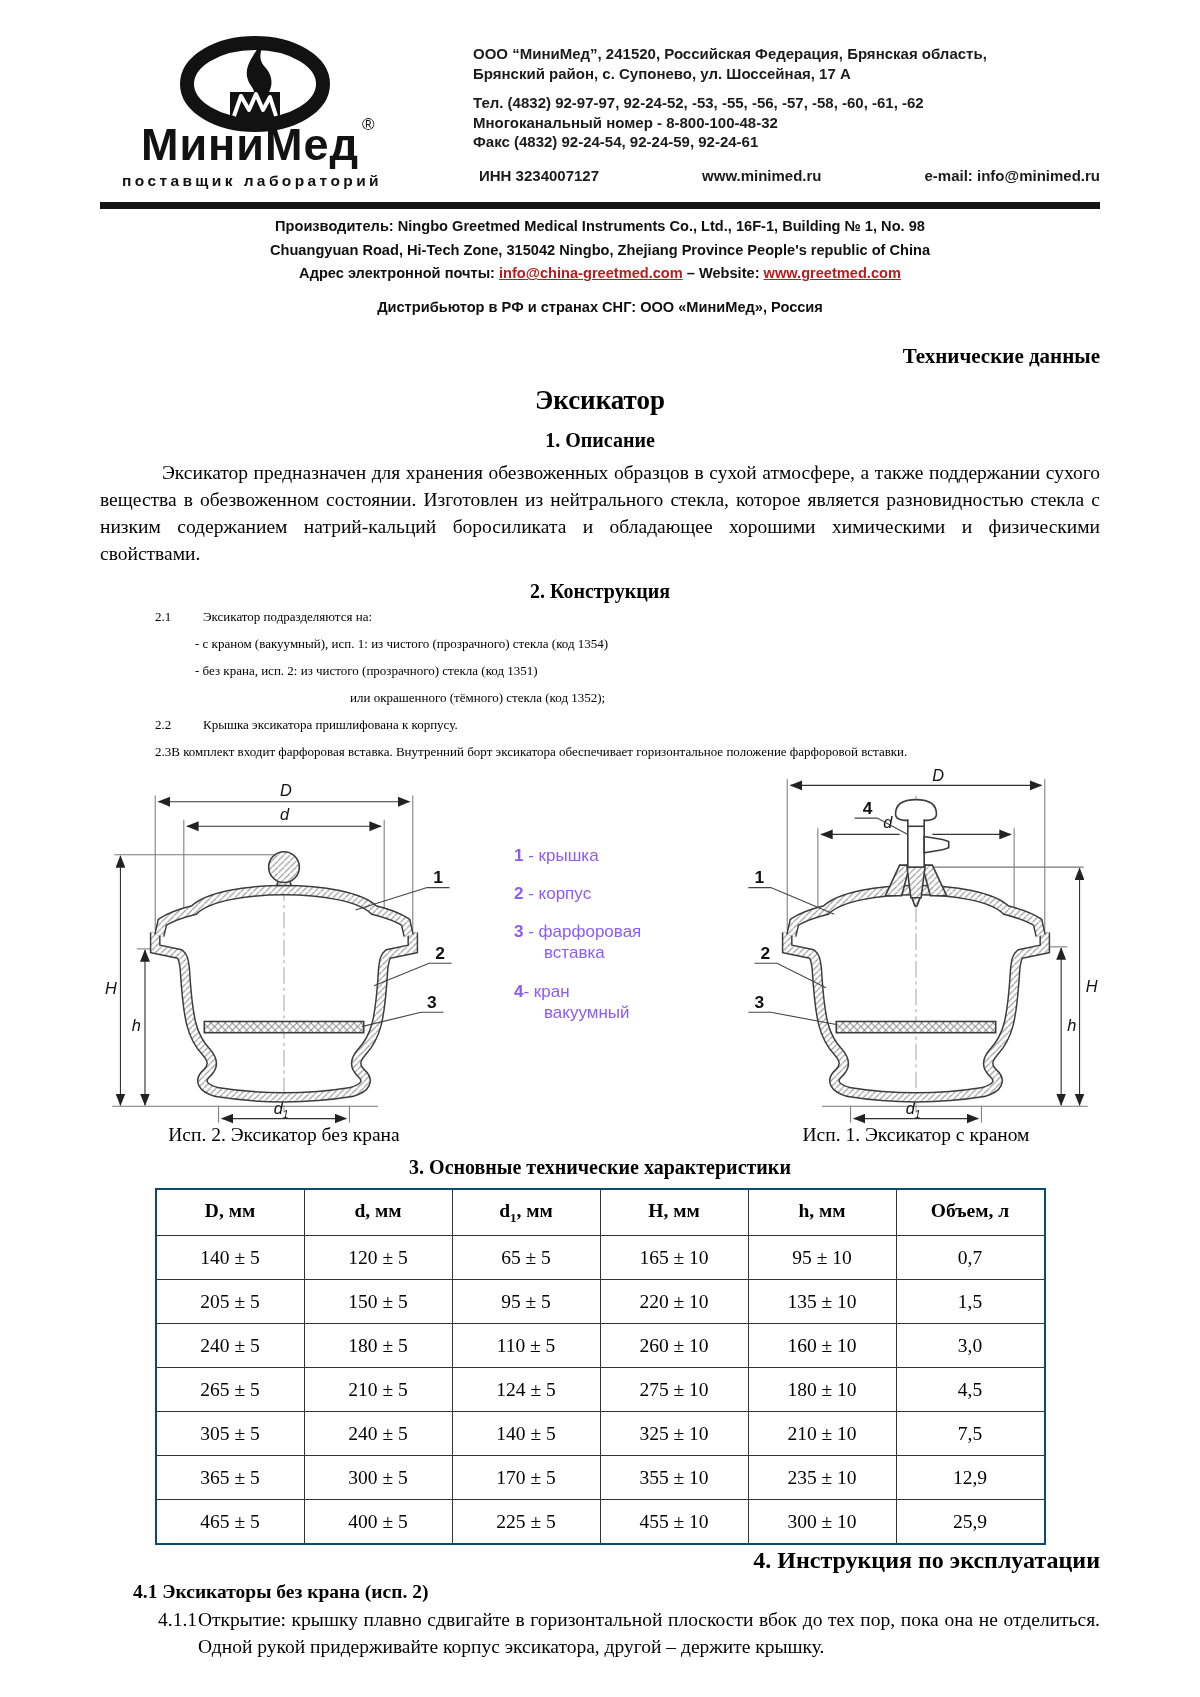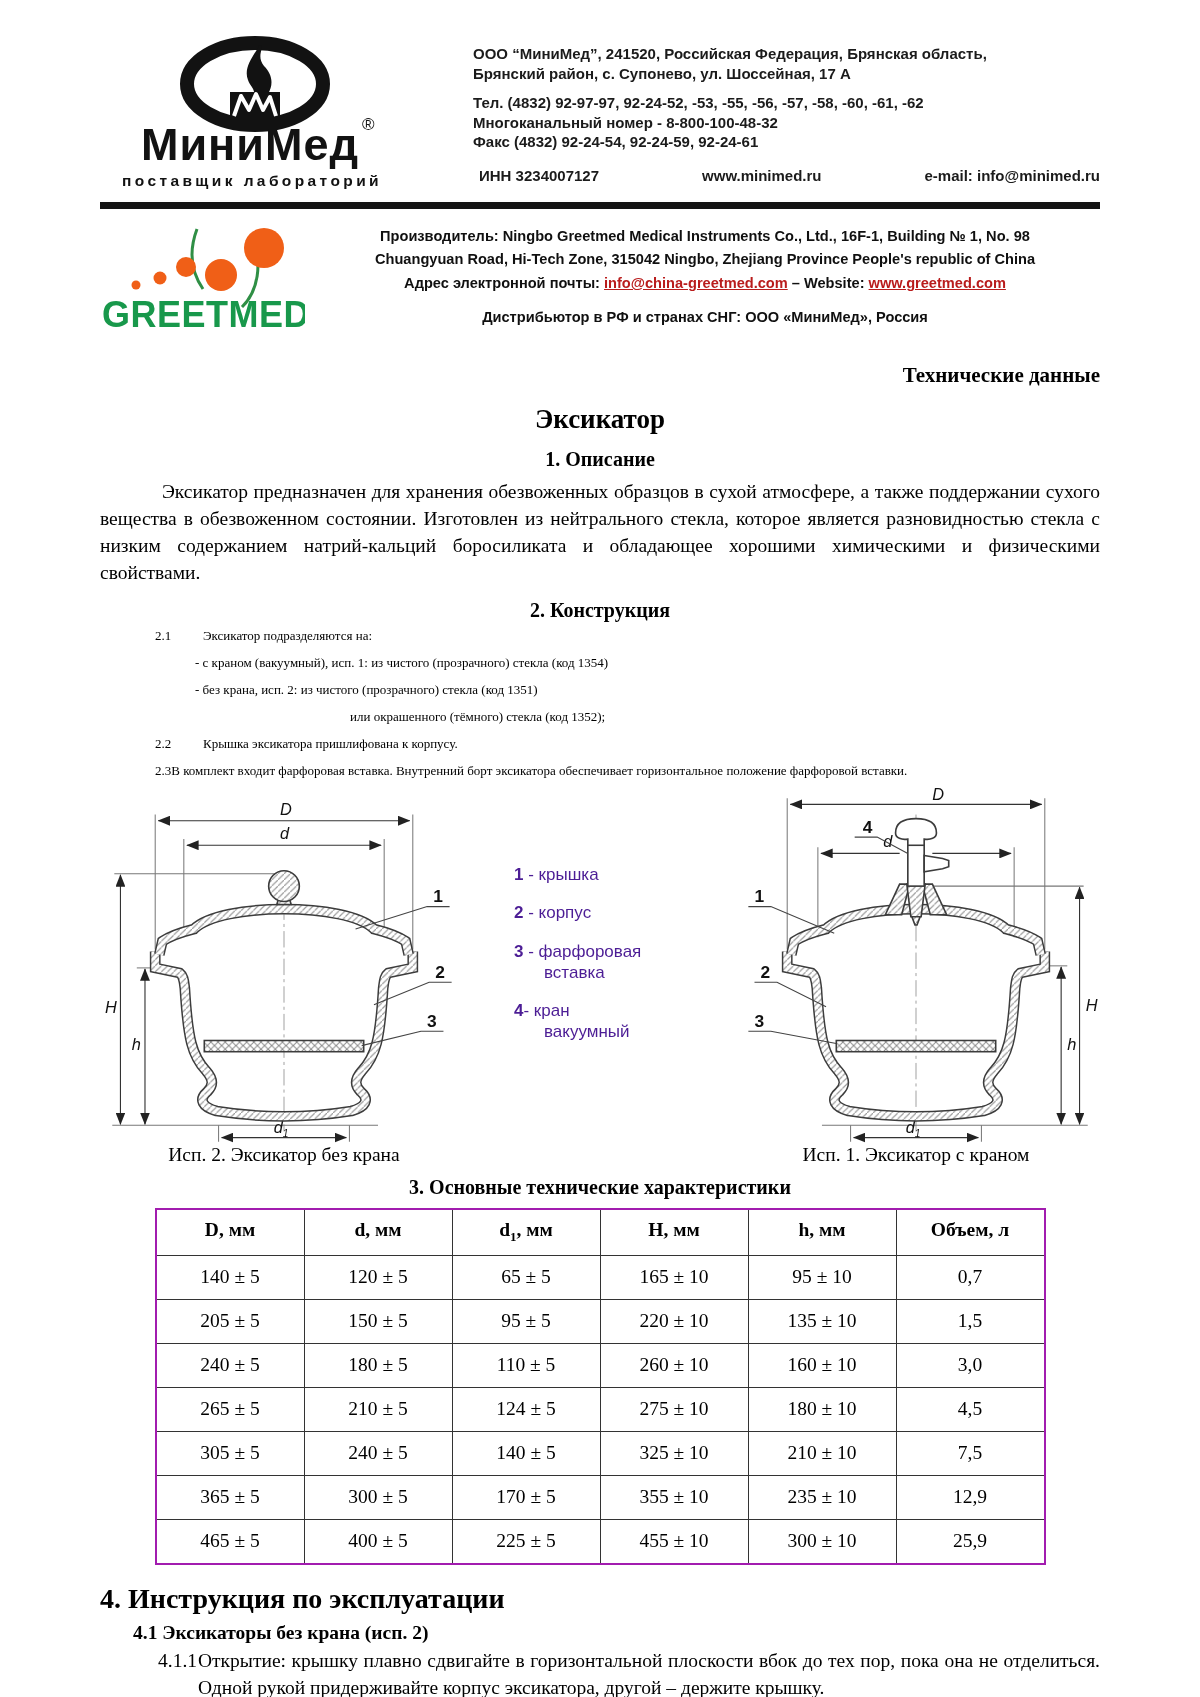--- a/index.html
+++ b/index.html
@@ -30,36 +30,36 @@
   .it{padding-left:55px;}
   .it .num{display:inline-block;min-width:48px;}
   .hang{padding-left:103px;text-indent:-48px;text-align:justify;}
   .dash1,.dash2{padding-left:95px;}
   .cont1{padding-left:350px;}
   .cont2{padding-left:250px;}
   
   .fig{display:flex;justify-content:space-between;margin-top:4px;}
   .dsvg{width:368px;flex:0 0 auto;}
   .legend{width:172px;flex:0 0 auto;font-family:"Liberation Sans",sans-serif;
-          font-size:17px;color:#4c1d95;margin-top:76px;line-height:1.25;}
+          font-size:17px;color:#8b5cf6;margin-top:76px;line-height:1.25;}
   .leg-row{margin-bottom:17px;}
   .leg-num{font-weight:bold;}
   .leg-line2{padding-left:30px;}
   .leg-line2:empty{display:none;}
   .caps{display:flex;justify-content:space-between;font-size:19.5px;margin-top:0;}
   .cap{width:368px;text-align:center;}
   .spacer{width:172px;}
   
   .s3h{text-align:center;font-weight:bold;font-size:20px;margin-top:10px;}
-  table.spec{border-collapse:collapse;margin:9px auto 0 auto;font-size:19.5px;border:2px solid #a21caf;}
+  table.spec{border-collapse:collapse;margin:9px auto 0 auto;font-size:19.5px;border:2px solid #0c4a6e;}
   .spec th,.spec td{border:1px solid #333;text-align:center;width:147px;height:43px;padding:0;font-weight:normal;}
   .spec th{font-weight:bold;height:45px;}
   .spec sub{font-size:13px;}
   
-  .s4h{text-align:left;font-weight:bold;font-size:28px;margin-top:18px;}
+  .s4h{text-align:right;font-weight:bold;font-size:24px;margin-top:2px;}
   .s41{font-weight:bold;font-size:19.5px;margin:7px 0 0 33px;}
   .s411{display:flex;font-size:19.5px;line-height:27px;margin-top:3px;}
   .s411 .n{flex:0 0 auto;min-width:40px;margin-left:58px;}
   .s411 .t{flex:1;text-align:justify;}
   
   .wd{fill:none;stroke:#3c3c3c;stroke-width:10.5px;}
   .wh{fill:none;stroke:url(#hl);stroke-width:7.6px;}
   .ext{stroke:#777;stroke-width:1;}
   .dim{stroke:#333;stroke-width:1.1;}
   .cl{stroke:#999;stroke-width:0.9;stroke-dasharray:16 4 3 4;fill:none;}
@@ -117,32 +117,20 @@
         <span>ИНН 3234007127</span>
         <span>www.minimed.ru</span>
         <span>e-mail: info@minimed.ru</span>
       </div>
     </div>
   </div>
 
   <div class="bar"></div>
 
   <div class="gm">
-    <div class="gm-logo">
-      <svg width="205" height="120" viewBox="0 0 205 120">
-        <path d="M97,14 C88,38 92,58 103,74" fill="none" stroke="#2f8f45" stroke-width="3"></path>
-        <path d="M152,26 C163,48 158,76 142,92" fill="none" stroke="#2f8f45" stroke-width="3"></path>
-        <circle cx="36" cy="70" r="4.5" fill="#f05f17"></circle>
-        <circle cx="60" cy="63" r="6.5" fill="#f05f17"></circle>
-        <circle cx="86" cy="52" r="10" fill="#f05f17"></circle>
-        <circle cx="121" cy="60" r="16" fill="#f05f17"></circle>
-        <circle cx="164" cy="33" r="20" fill="#f05f17"></circle>
-        <text x="2" y="112" font-family="Liberation Sans, sans-serif" font-weight="bold" font-size="36" letter-spacing="0.5" fill="#18984b">GREETMED</text>
-      </svg>
-    </div>
     <div class="gm-text">
       <div>Производитель: Ningbo Greetmed Medical Instruments Co., Ltd., 16F-1, Building № 1, No. 98</div>
       <div>Chuangyuan Road, Hi-Tech Zone, 315042 Ningbo, Zhejiang Province People's republic of China</div>
       <div><span>Адрес электронной почты: </span><a class="lnk" href="#">info@china-greetmed.com</a><span> – Website: </span><a class="lnk" href="#">www.greetmed.com</a></div>
       <div class="gm-dist">Дистрибьютор в РФ и странах СНГ: ООО «МиниМед», Россия</div>
     </div>
   </div>
 
   <div class="t1">Технические данные</div>
   <div class="t2">Эксикатор</div>

